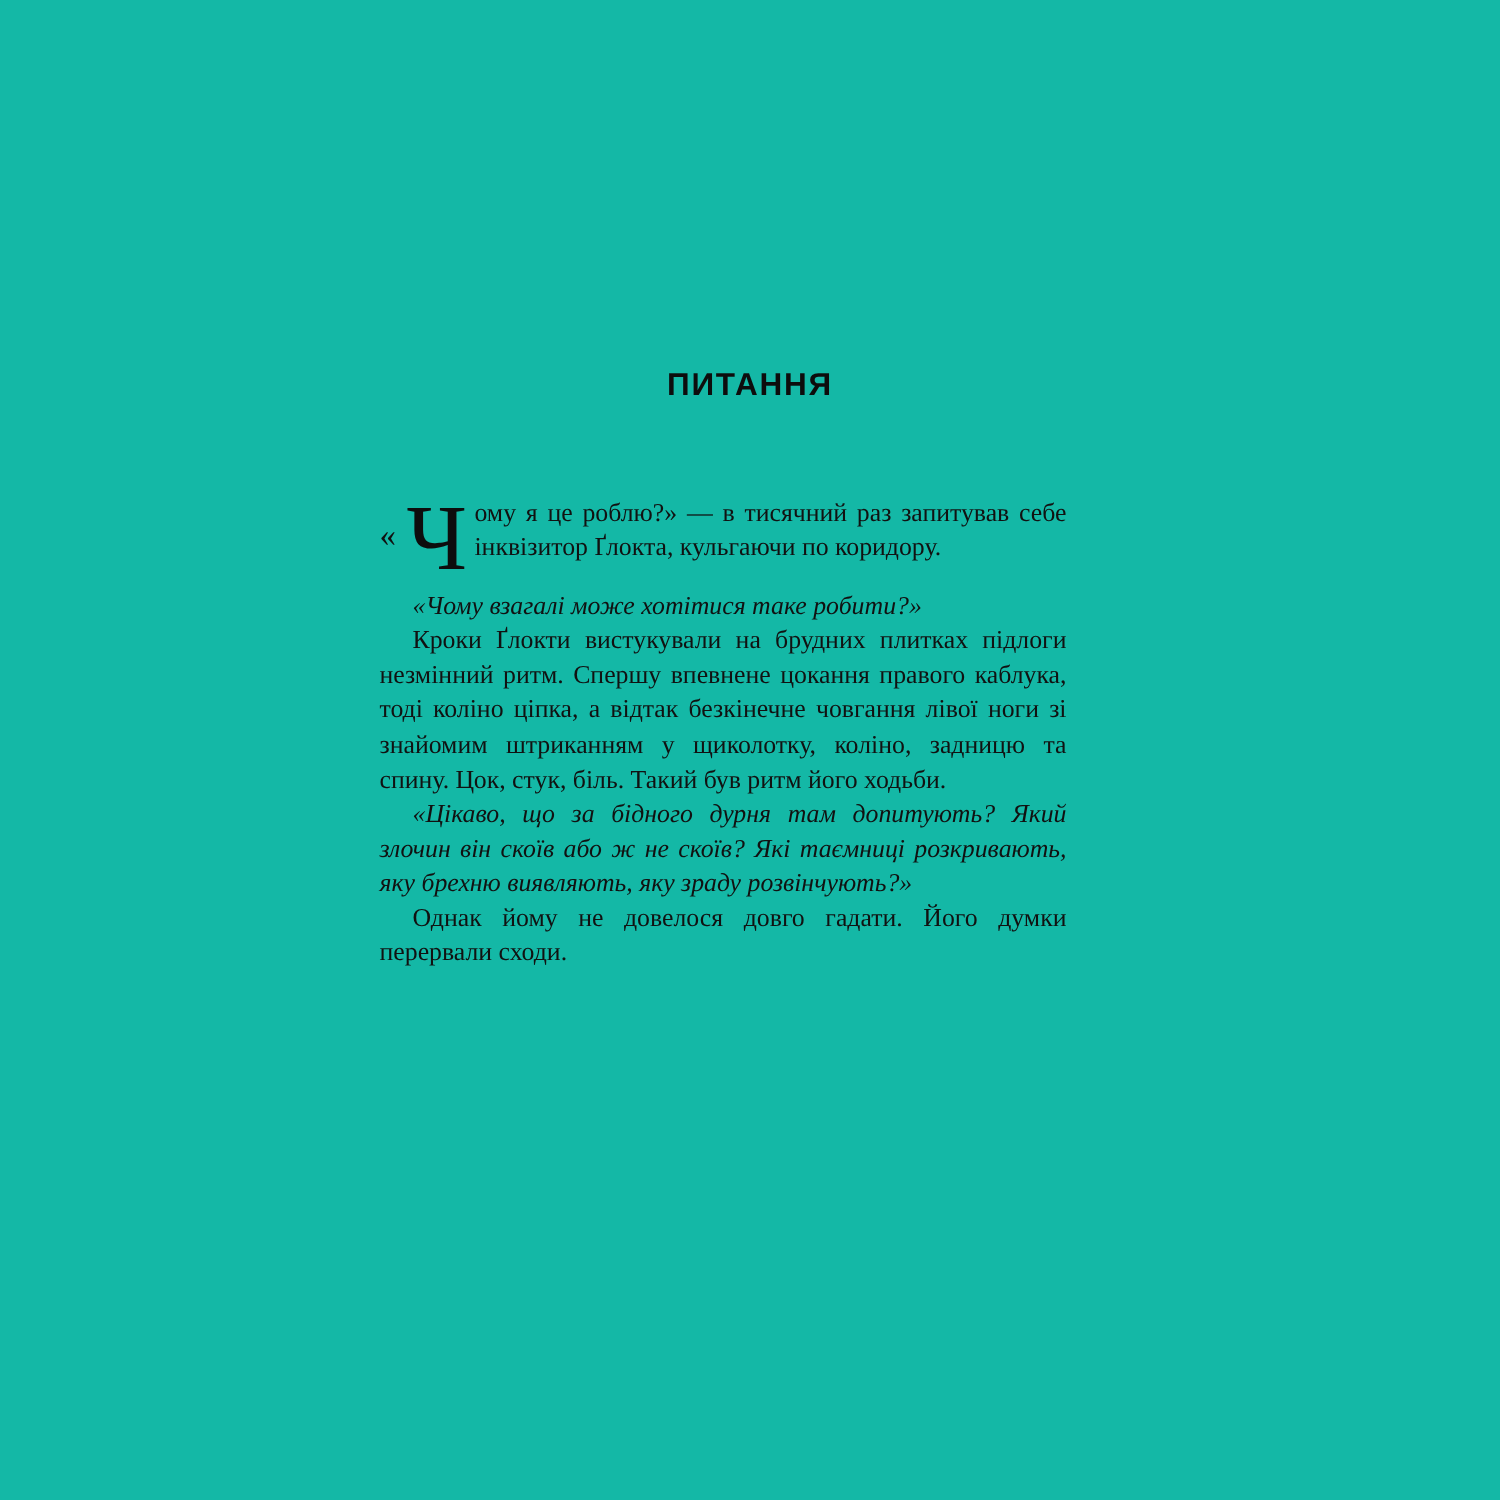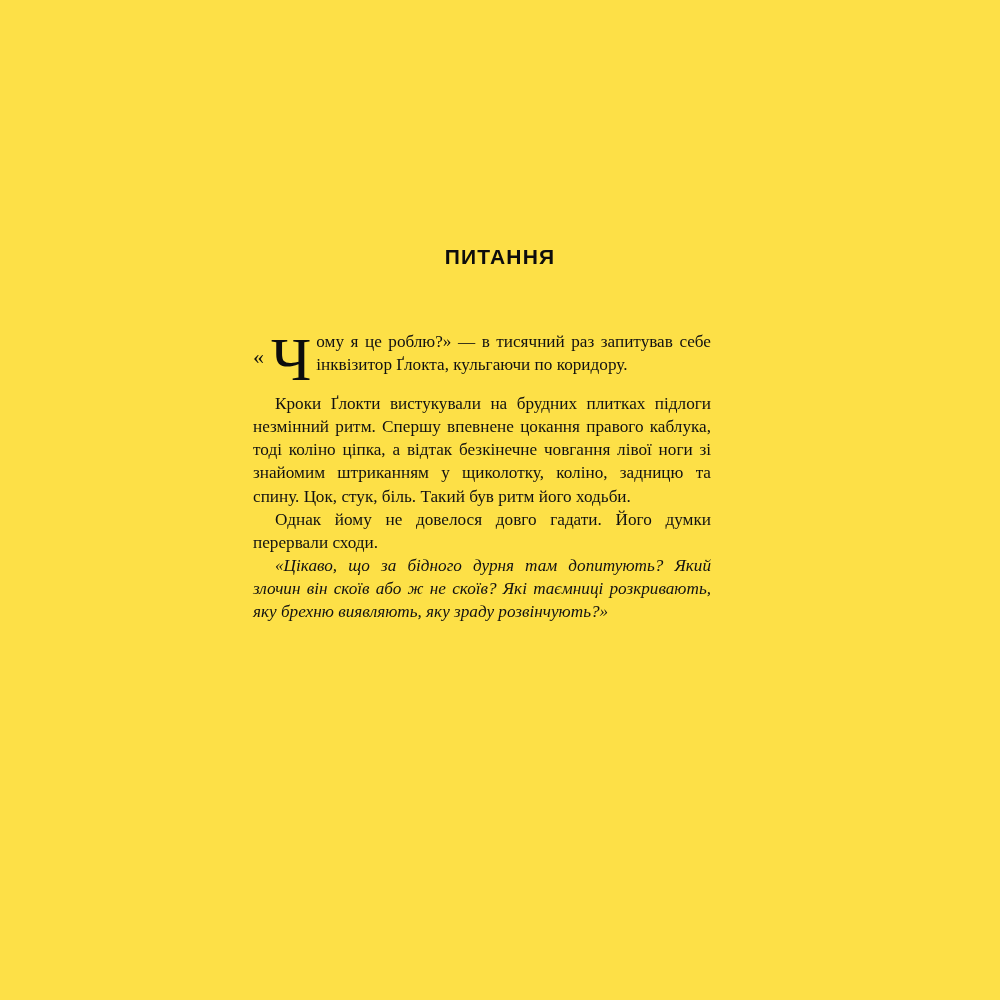--- a/index.html
+++ b/index.html
@@ -11,21 +11,21 @@
     width: 1000px;
     height: 1000px;
     font-family: "Liberation Serif", serif;
     color: #111111;
     overflow: hidden;
   }
   .page {
     position: relative;
     width: 1000px;
     height: 1000px;
-    background: #fde047;
+    background: #14b8a6;
   }
   .page-title {
     position: absolute;
     top: 245px;
     left: 0;
     width: 1000px;
     text-align: center;
     font-family: "Liberation Sans", sans-serif;
     font-weight: bold;
     font-size: 21px;
@@ -81,23 +81,24 @@
   <div class="body-column">
 
     <p class="para opening">
       <span class="guillemet">«</span>
       <span class="dropcap">Ч</span>
       <span>ому я це роблю?» — в тисячний раз запитував</span>
       <span>себе інквізитор Ґлокта, кульгаючи по коридору.</span>
     </p>
 
 
+    <p class="para italic">«Чому взагалі може хотітися таке робити?»</p>
 
     <p class="para">Кроки Ґлокти вистукували на брудних плитках підлоги незмінний ритм. Спершу впевнене цокання правого каблука, тоді коліно ціпка, а відтак безкінечне човгання лівої ноги зі знайомим штриканням у щиколотку, коліно, задницю та спину. Цок, стук, біль. Такий був ритм його ходьби.</p>
 
 
+    <p class="para italic">«Цікаво, що за бідного дурня там допитують? Який злочин він скоїв або ж не скоїв? Які таємниці розкривають, яку брехню виявляють, яку зраду розвінчують?»</p>
+
     <p class="para">Однак йому не довелося довго гадати. Його думки перервали сходи.</p>
-
-    <p class="para italic">«Цікаво, що за бідного дурня там допитують? Який злочин він скоїв або ж не скоїв? Які таємниці розкривають, яку брехню виявляють, яку зраду розвінчують?»</p>
 
 
   </div>
 </div>
 
 </body></html>

